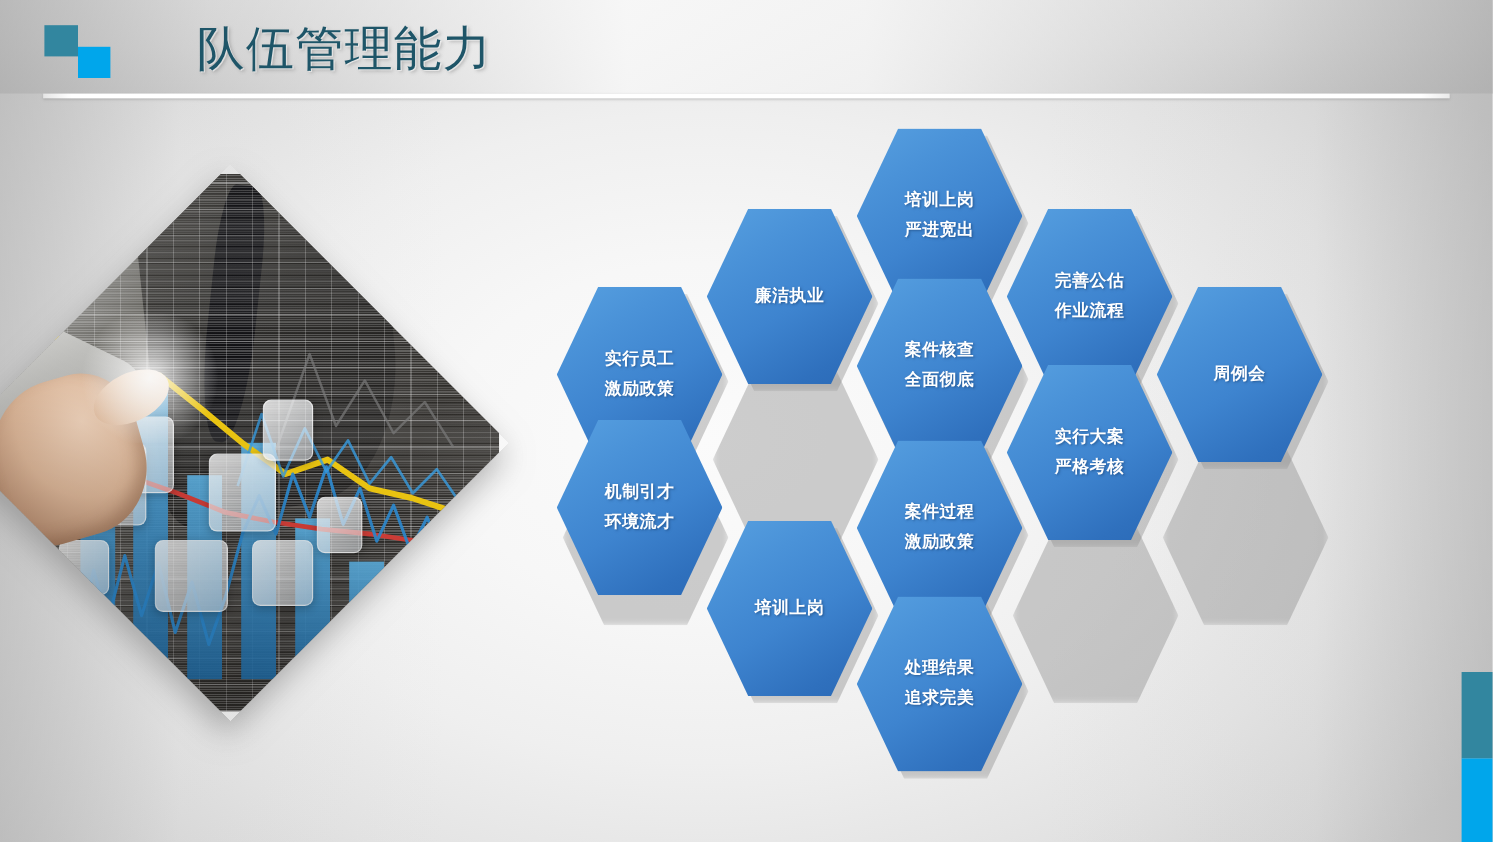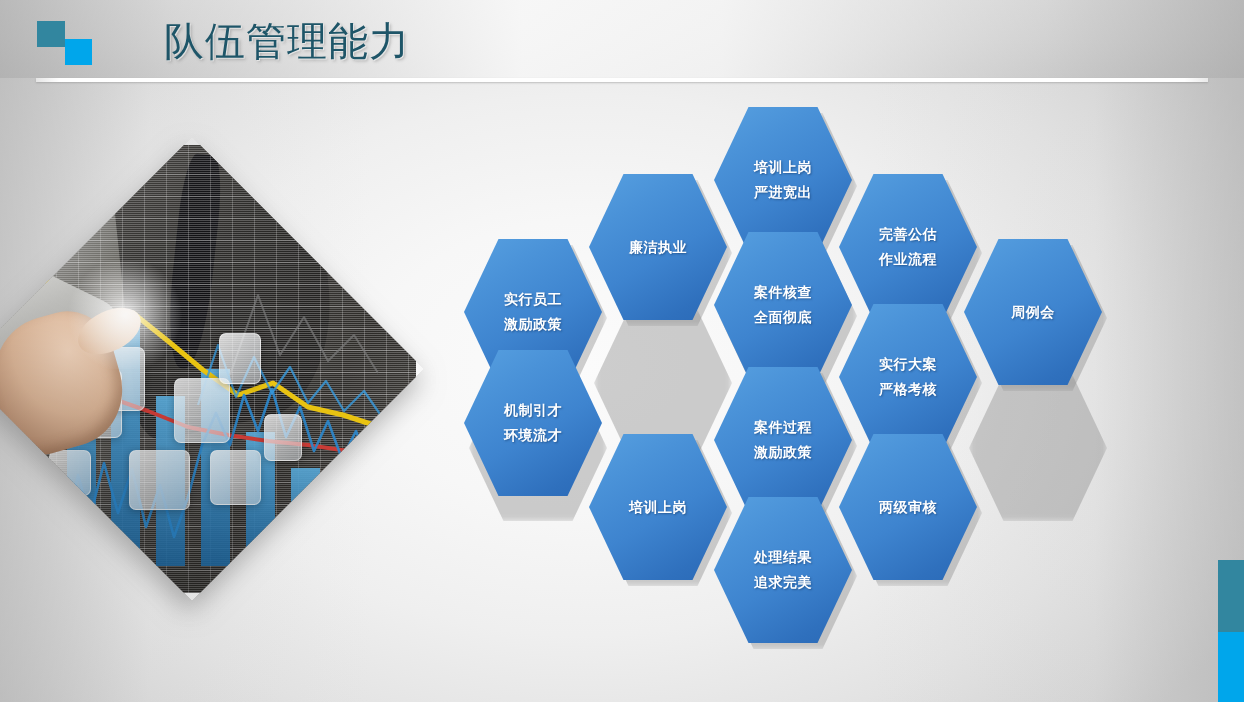--- a/index.html
+++ b/index.html
@@ -419,23 +419,20 @@
 追求完美</div>
       </div>
       <div class="hex" style="left: 839px; top: 174px;">
         <div class="hex-label">完善公估
 作业流程</div>
       </div>
       <div class="hex" style="left: 839px; top: 304px;">
         <div class="hex-label">实行大案
 严格考核</div>
       </div>
-      <div class="hex" style="left: 839px; top: 434px;">
-        <div class="hex-label">两级审核</div>
-      </div>
       <div class="hex" style="left: 964px; top: 239px;">
         <div class="hex-label">周例会</div>
       </div>
     </div>
 
   <div class="edge-bar-teal"></div>
   <div class="edge-bar-blue"></div>
 
 </div>
 

